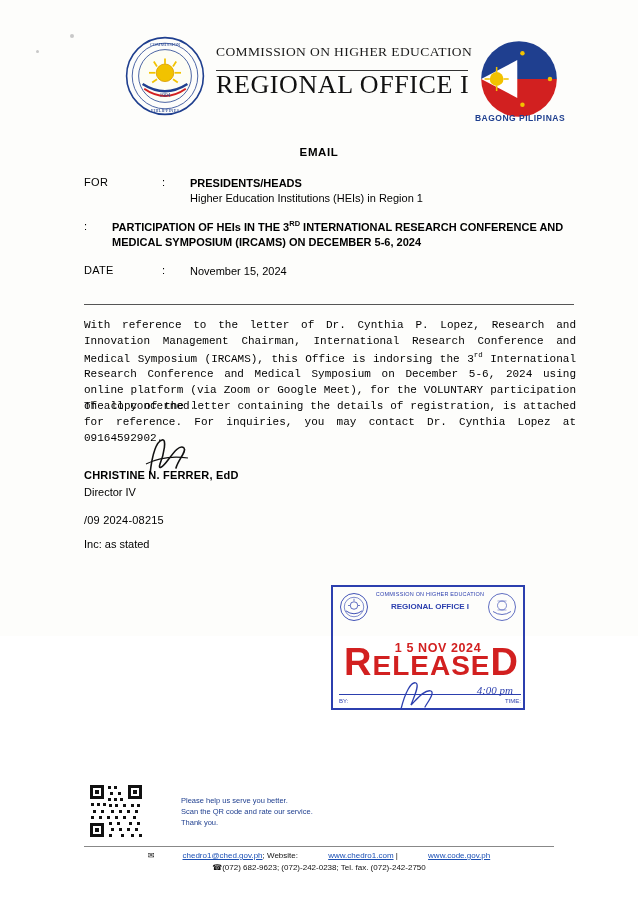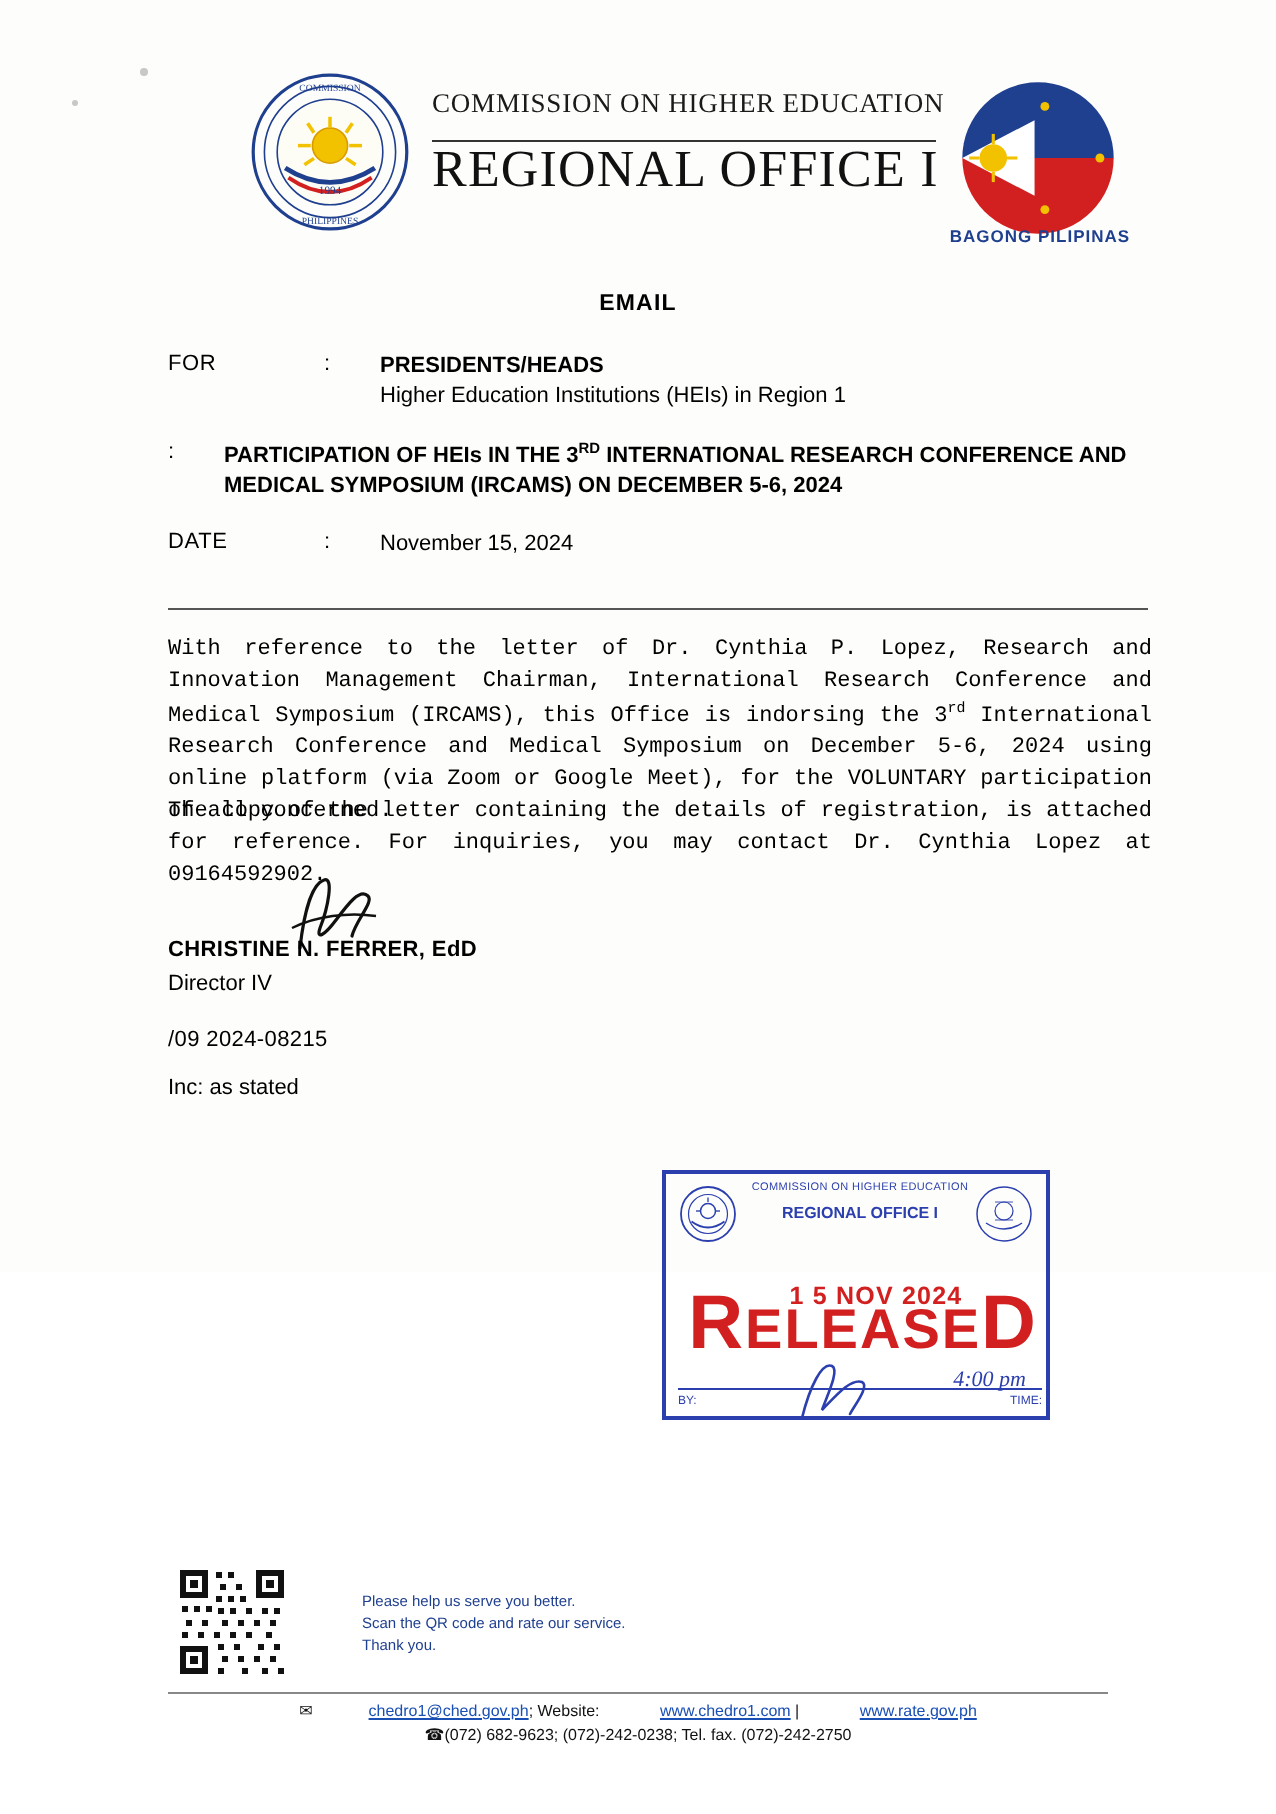--- a/index.html
+++ b/index.html
@@ -537,20 +537,20 @@
 
   <div class="qr-text">
     <div>Please help us serve you better.</div>
     <div>Scan the QR code and rate our service.</div>
     <div>Thank you.</div>
   </div>
 
   <div class="footer-rule"></div>
   <div class="footer">
     <div class="row2">
-      <span>✉</span><span class="link">chedro1@ched.gov.ph</span><span>; Website: </span><span class="link">www.chedro1.com</span><span> | </span><span class="link">www.rate.gov.ph</span>
+      <span>✉</span><span class="link">chedro1@ched.gov.ph</span><span>; Website: </span><span class="link">www.chedro1.com</span><span> | </span><span class="link">www.code.gov.ph</span>
     </div>
     <div class="row2 spec">
       <span>☎</span><span>(072) 682-9623; (072)-242-0238; Tel. fax. (072)-242-2750</span>
     </div>
   </div>
 
 </div>
 
 </body></html>

